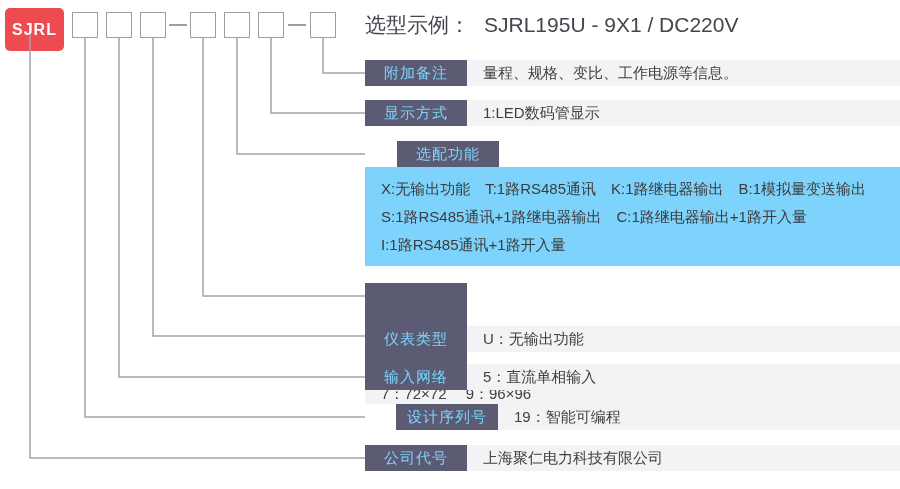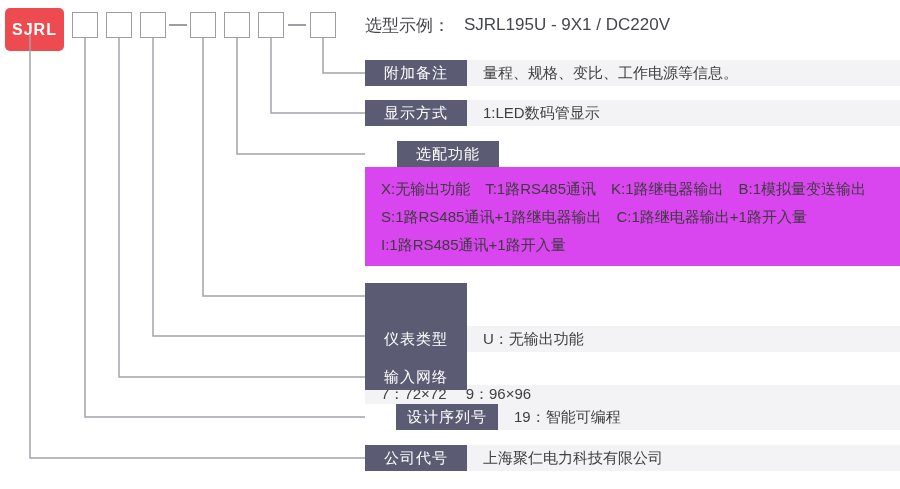--- a/index.html
+++ b/index.html
@@ -20,43 +20,43 @@
     background:#fff;border:1.5px solid #9d9da6;box-sizing:border-box;
   }
   .code-dash{
     position:absolute;top:24px;height:0;width:18px;
     border-top:2px solid #9d9da6;
   }
   
   .example{
     position:absolute;left:365px;top:12px;height:26px;
     display:flex;align-items:center;gap:14px;
-    font-size:17px;color:#45454d;font-weight:500;
+    font-size:21px;color:#45454d;font-weight:500;
   }
   
   .wires{position:absolute;left:0;top:0;width:900px;height:489px;}
   .wires polyline{fill:none;stroke:#a3a3ac;stroke-width:1.5;}
   
   .row{
     position:absolute;left:365px;right:0;height:26px;
     display:flex;align-items:stretch;
   }
   .row .tag{
-    width:102px;flex:0 0 102px;background:#5b5b73;color:#ffffff;
+    width:102px;flex:0 0 102px;background:#5b5b73;color:#7dd3fc;
     display:flex;align-items:center;justify-content:center;
     font-size:15px;letter-spacing:1px;
   }
   .row .strip{
     flex:1;background:#f3f3f5;color:#404040;font-size:15px;
     display:flex;align-items:center;padding-left:16px;
     white-space:pre;
   }
   .opt-block{
     position:absolute;left:365px;right:0;top:167px;height:99px;
-    background:#d946ef;color:#3c3c3c;font-size:15px;
+    background:#7dd3fc;color:#3c3c3c;font-size:15px;
     padding:8px 0 0 16px;box-sizing:border-box;line-height:28px;
   }
   .opt-block div{white-space:pre;}
   .r1{top:60px;} .r2{top:100px;} .r3{top:141px;padding-left:32px;}
   .r4{top:283px;flex-direction:column;} .r5{top:326px;} .r6{top:364px;}
   .r7{top:404px;padding-left:31px;} .r8{top:445px;}
 </style>
 </head>
 <body>
 
@@ -112,20 +112,21 @@
   <div class="strip">7：72×72　 9：96×96</div>
 </div>
 
 <div class="row r5">
   <div class="tag">仪表类型</div>
   <div class="strip">U：无输出功能</div>
 </div>
 
 <div class="row r6">
   <div class="tag">输入网络</div>
+  <div class="strip">5：直流单相输入</div>
 </div>
 
 <div class="row r7">
   <div class="tag">设计序列号</div>
   <div class="strip">19：智能可编程</div>
 </div>
 
 <div class="row r8">
   <div class="tag">公司代号</div>
   <div class="strip">上海聚仁电力科技有限公司</div>

